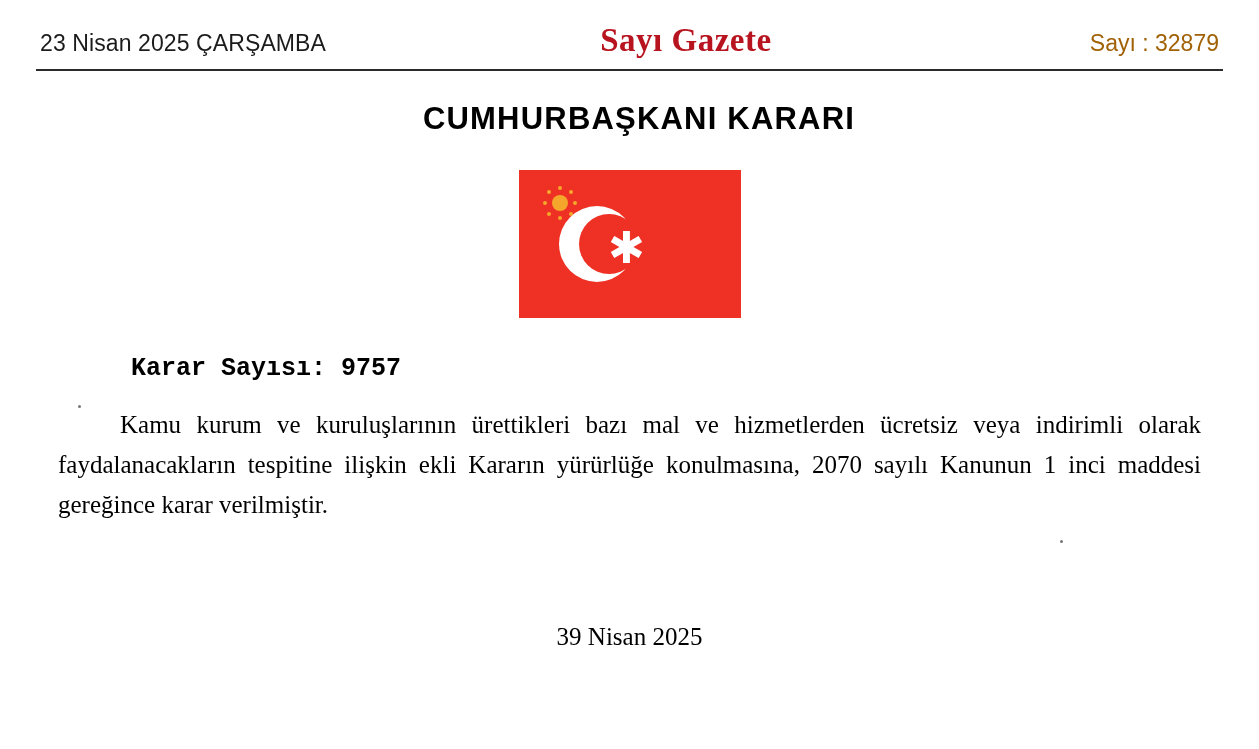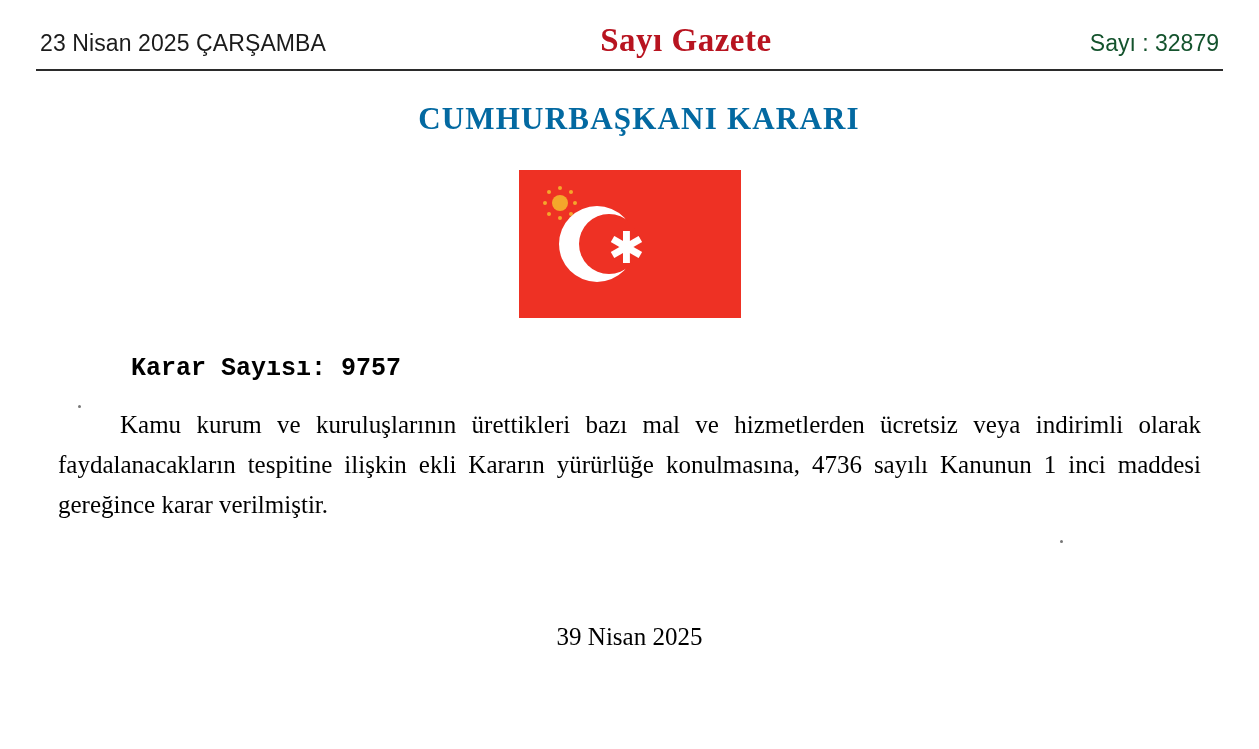--- a/index.html
+++ b/index.html
@@ -44,38 +44,38 @@
     font-size: 33px;
     color: #b81420;
     letter-spacing: 0.5px;
     white-space: nowrap;
     position: relative;
     left: -22px;
   }
   .masthead-issue {
     font-family: "Liberation Sans", sans-serif;
     font-size: 23px;
-    color: #14532d;
+    color: #a16207;
     white-space: nowrap;
   }
   .masthead-rule {
     height: 2px;
     background: #2b2b2b;
     margin: 0 36px 0 36px;
   }
 
   
   .doc-heading {
     text-align: center;
-    font-family: Liberation Serif, serif;
+    font-family: Liberation Sans, sans-serif;
     font-weight: bold;
     font-size: 31px;
     letter-spacing: 1.2px;
     margin-top: 30px;
-    color: #0369a1;
+    color: #000000;
     padding-left: 19px;
   }
 
   
   .flag-wrap {
     display: flex;
     justify-content: center;
     margin-top: 33px;
   }
   .flag {
@@ -220,20 +220,20 @@
       <div class="crescent-outer"></div>
       <div class="crescent-inner"></div>
       <div class="star">
         <span class="star-glyph">✱</span>
       </div>
     </div>
   </div>
 
   <div class="content">
     <div class="decision-no">Karar Sayısı: 9757</div>
-    <div class="body-par">Kamu kurum ve kuruluşlarının ürettikleri bazı mal ve hizmetlerden ücretsiz veya indirimli olarak faydalanacakların tespitine ilişkin ekli Kararın yürürlüğe konulmasına, 4736 sayılı Kanunun 1 inci maddesi gereğince karar verilmiştir.</div>
+    <div class="body-par">Kamu kurum ve kuruluşlarının ürettikleri bazı mal ve hizmetlerden ücretsiz veya indirimli olarak faydalanacakların tespitine ilişkin ekli Kararın yürürlüğe konulmasına, 2070 sayılı Kanunun 1 inci maddesi gereğince karar verilmiştir.</div>
     <div class="signature-date">39 Nisan 2025</div>
   </div>
 
   <div class="speck" style="left:78px; top:405px;"></div>
   <div class="speck" style="left:1060px; top:540px;"></div>
 
 </div>
 
 </body></html>

